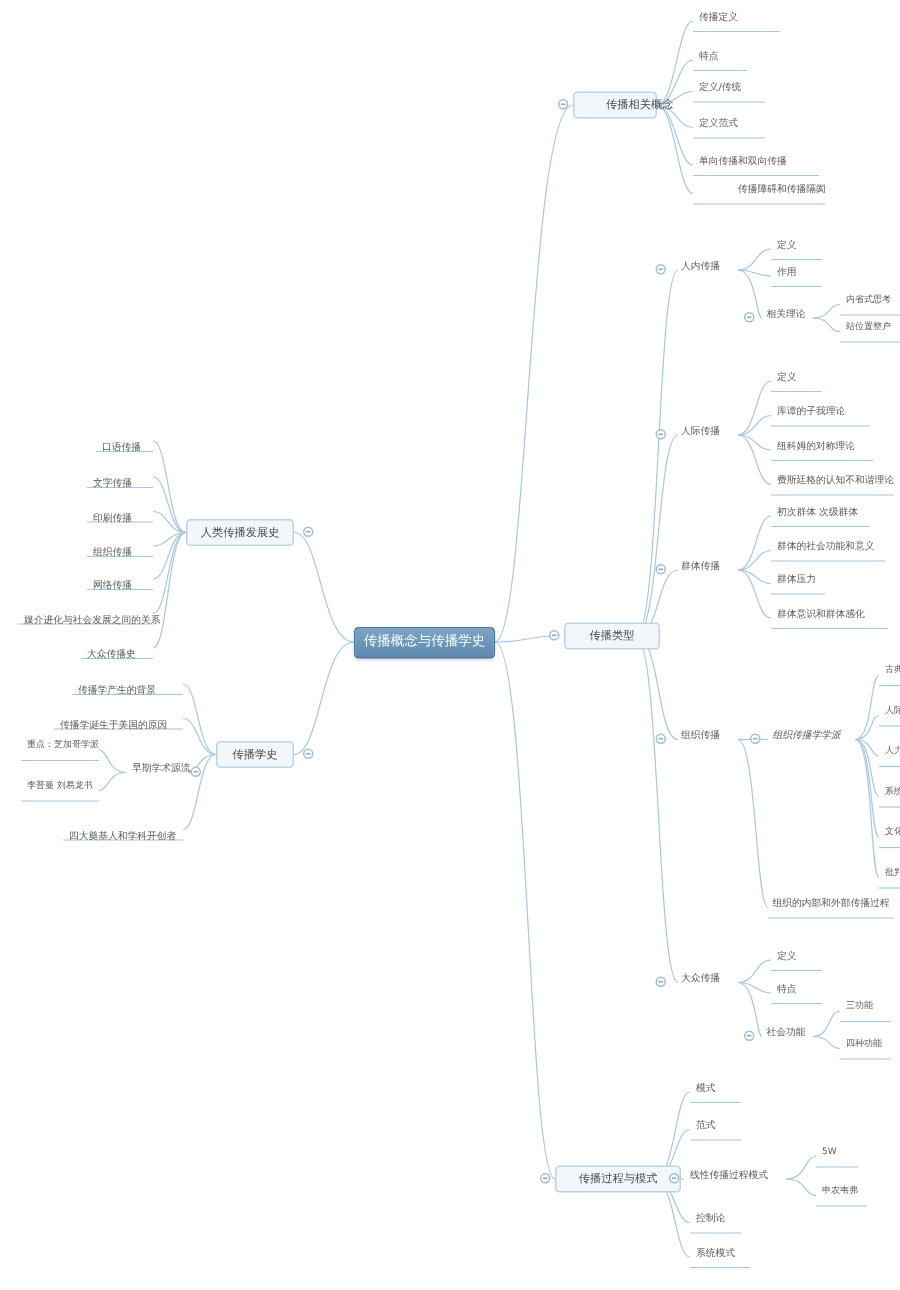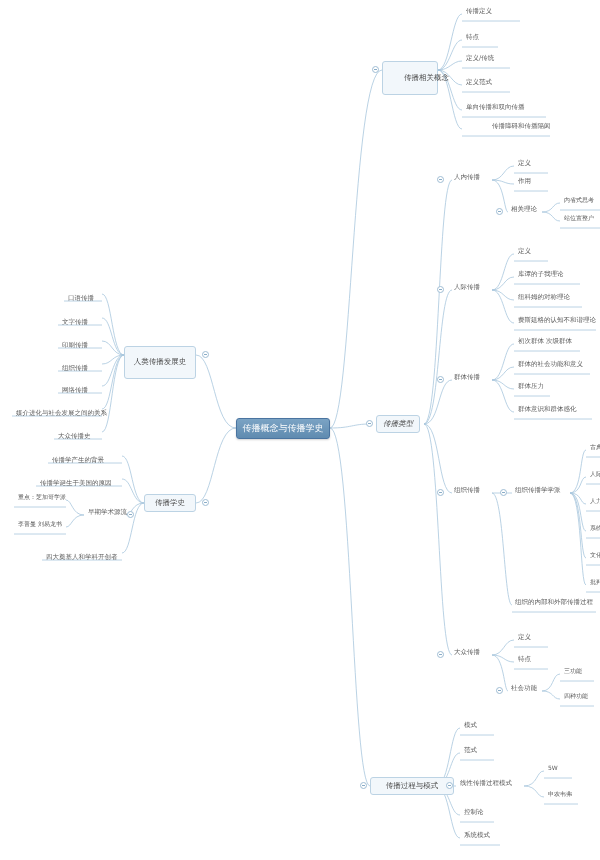--- a/index.html
+++ b/index.html
@@ -205,31 +205,31 @@
       <path d="M84,515 C72,515 72,500 66,500"></path>
       <path d="M84,515 C72,515 72,527 66,527"></path>
       <line x1="66" y1="507" x2="14" y2="507"></line>
       <line x1="66" y1="534" x2="14" y2="534"></line>
     </g>
   </svg>
 
   <div class="node n-root" style="left:236px;top:418px;width:94px;height:21px;">传播概念与传播学史</div>
 
   <div class="toggle" style="left:372px;top:66px;"></div>
-  <div class="node n-l1" style="left:382px;top:61px;width:56px;height:34px;padding-left:40px;">传播相关概念</div>
+  <div class="node n-l1" style="left:382px;top:61px;width:56px;height:18px;padding-left:40px;">传播相关概念</div>
 
   <div class="node n-leaf" style="left:462px;top:7px;text-align:center;">传播定义</div>
   <div class="node n-leaf" style="left:462px;top:33px;">特点</div>
   <div class="node n-leaf" style="left:462px;top:54px;">定义/传统</div>
   <div class="node n-leaf" style="left:462px;top:78px;">定义范式</div>
   <div class="node n-leaf" style="left:462px;top:103px;">单向传播和双向传播</div>
   <div class="node n-leaf" style="left:488px;top:122px;">传播障碍和传播隔阂</div>
 
   <div class="toggle" style="left:366px;top:420px;"></div>
-  <div class="node n-l1" style="left:376px;top:415px;width:44px;height:18px;font-style:italic;">传播类型</div>
+  <div class="node n-l1" style="left:376px;top:415px;width:64px;height:18px;">传播类型</div>
 
   <div class="toggle" style="left:437px;top:176px;"></div>
   <div class="node n-leaf" style="left:450px;top:173px;">人内传播</div>
   <div class="node n-leaf" style="left:514px;top:159px;">定义</div>
   <div class="node n-leaf" style="left:514px;top:177px;">作用</div>
   <div class="toggle" style="left:496px;top:208px;"></div>
   <div class="node n-leaf" style="left:507px;top:205px;">相关理论</div>
   <div class="node n-leaf small" style="left:560px;top:196px;">内省式思考</div>
   <div class="node n-leaf small" style="left:560px;top:214px;">站位置整户</div>
 
@@ -243,21 +243,21 @@
   <div class="toggle" style="left:437px;top:376px;"></div>
   <div class="node n-leaf" style="left:450px;top:373px;">群体传播</div>
   <div class="node n-leaf" style="left:514px;top:337px;">初次群体 次级群体</div>
   <div class="node n-leaf" style="left:514px;top:360px;">群体的社会功能和意义</div>
   <div class="node n-leaf" style="left:514px;top:382px;">群体压力</div>
   <div class="node n-leaf" style="left:514px;top:405px;">群体意识和群体感化</div>
 
   <div class="toggle" style="left:437px;top:489px;"></div>
   <div class="node n-leaf" style="left:450px;top:486px;">组织传播</div>
   <div class="toggle" style="left:500px;top:489px;"></div>
-  <div class="node n-leaf" style="left:511px;top:486px;">组织传播学学派</div>
+  <div class="node n-leaf" style="left:511px;top:486px;font-style:italic;">组织传播学学派</div>
   <div class="node n-leaf small" style="left:586px;top:443px;">古典</div>
   <div class="node n-leaf small" style="left:586px;top:470px;">人际关系</div>
   <div class="node n-leaf small" style="left:586px;top:497px;">人力资源</div>
   <div class="node n-leaf small" style="left:586px;top:524px;">系统</div>
   <div class="node n-leaf small" style="left:586px;top:551px;">文化</div>
   <div class="node n-leaf small" style="left:586px;top:578px;">批判</div>
   <div class="node n-leaf" style="left:511px;top:598px;">组织的内部和外部传播过程</div>
 
   <div class="toggle" style="left:437px;top:651px;"></div>
   <div class="node n-leaf" style="left:450px;top:648px;">大众传播</div>
@@ -273,21 +273,21 @@
   <div class="node n-leaf" style="left:460px;top:721px;">模式</div>
   <div class="node n-leaf" style="left:460px;top:746px;">范式</div>
   <div class="toggle" style="left:446px;top:782px;"></div>
   <div class="node n-leaf" style="left:456px;top:779px;">线性传播过程模式</div>
   <div class="node n-leaf small" style="left:544px;top:764px;">5W</div>
   <div class="node n-leaf small" style="left:544px;top:790px;">申农韦弗</div>
   <div class="node n-leaf" style="left:460px;top:808px;">控制论</div>
   <div class="node n-leaf" style="left:460px;top:831px;">系统模式</div>
 
   <div class="toggle" style="left:202px;top:351px;"></div>
-  <div class="node n-l1" style="left:124px;top:346px;width:72px;height:33px;">人类传播发展史</div>
+  <div class="node n-l1" style="left:124px;top:346px;width:72px;height:18px;">人类传播发展史</div>
   <div class="node n-leaf" style="left:64px;top:294px;">口语传播</div>
   <div class="node n-leaf" style="left:58px;top:318px;">文字传播</div>
   <div class="node n-leaf" style="left:58px;top:341px;">印刷传播</div>
   <div class="node n-leaf" style="left:58px;top:364px;">组织传播</div>
   <div class="node n-leaf" style="left:58px;top:386px;">网络传播</div>
   <div class="node n-leaf" style="left:12px;top:409px;">媒介进化与社会发展之间的关系</div>
   <div class="node n-leaf" style="left:54px;top:432px;">大众传播史</div>
 
   <div class="toggle" style="left:202px;top:499px;"></div>
   <div class="node n-l1" style="left:144px;top:494px;width:52px;height:18px;">传播学史</div>

